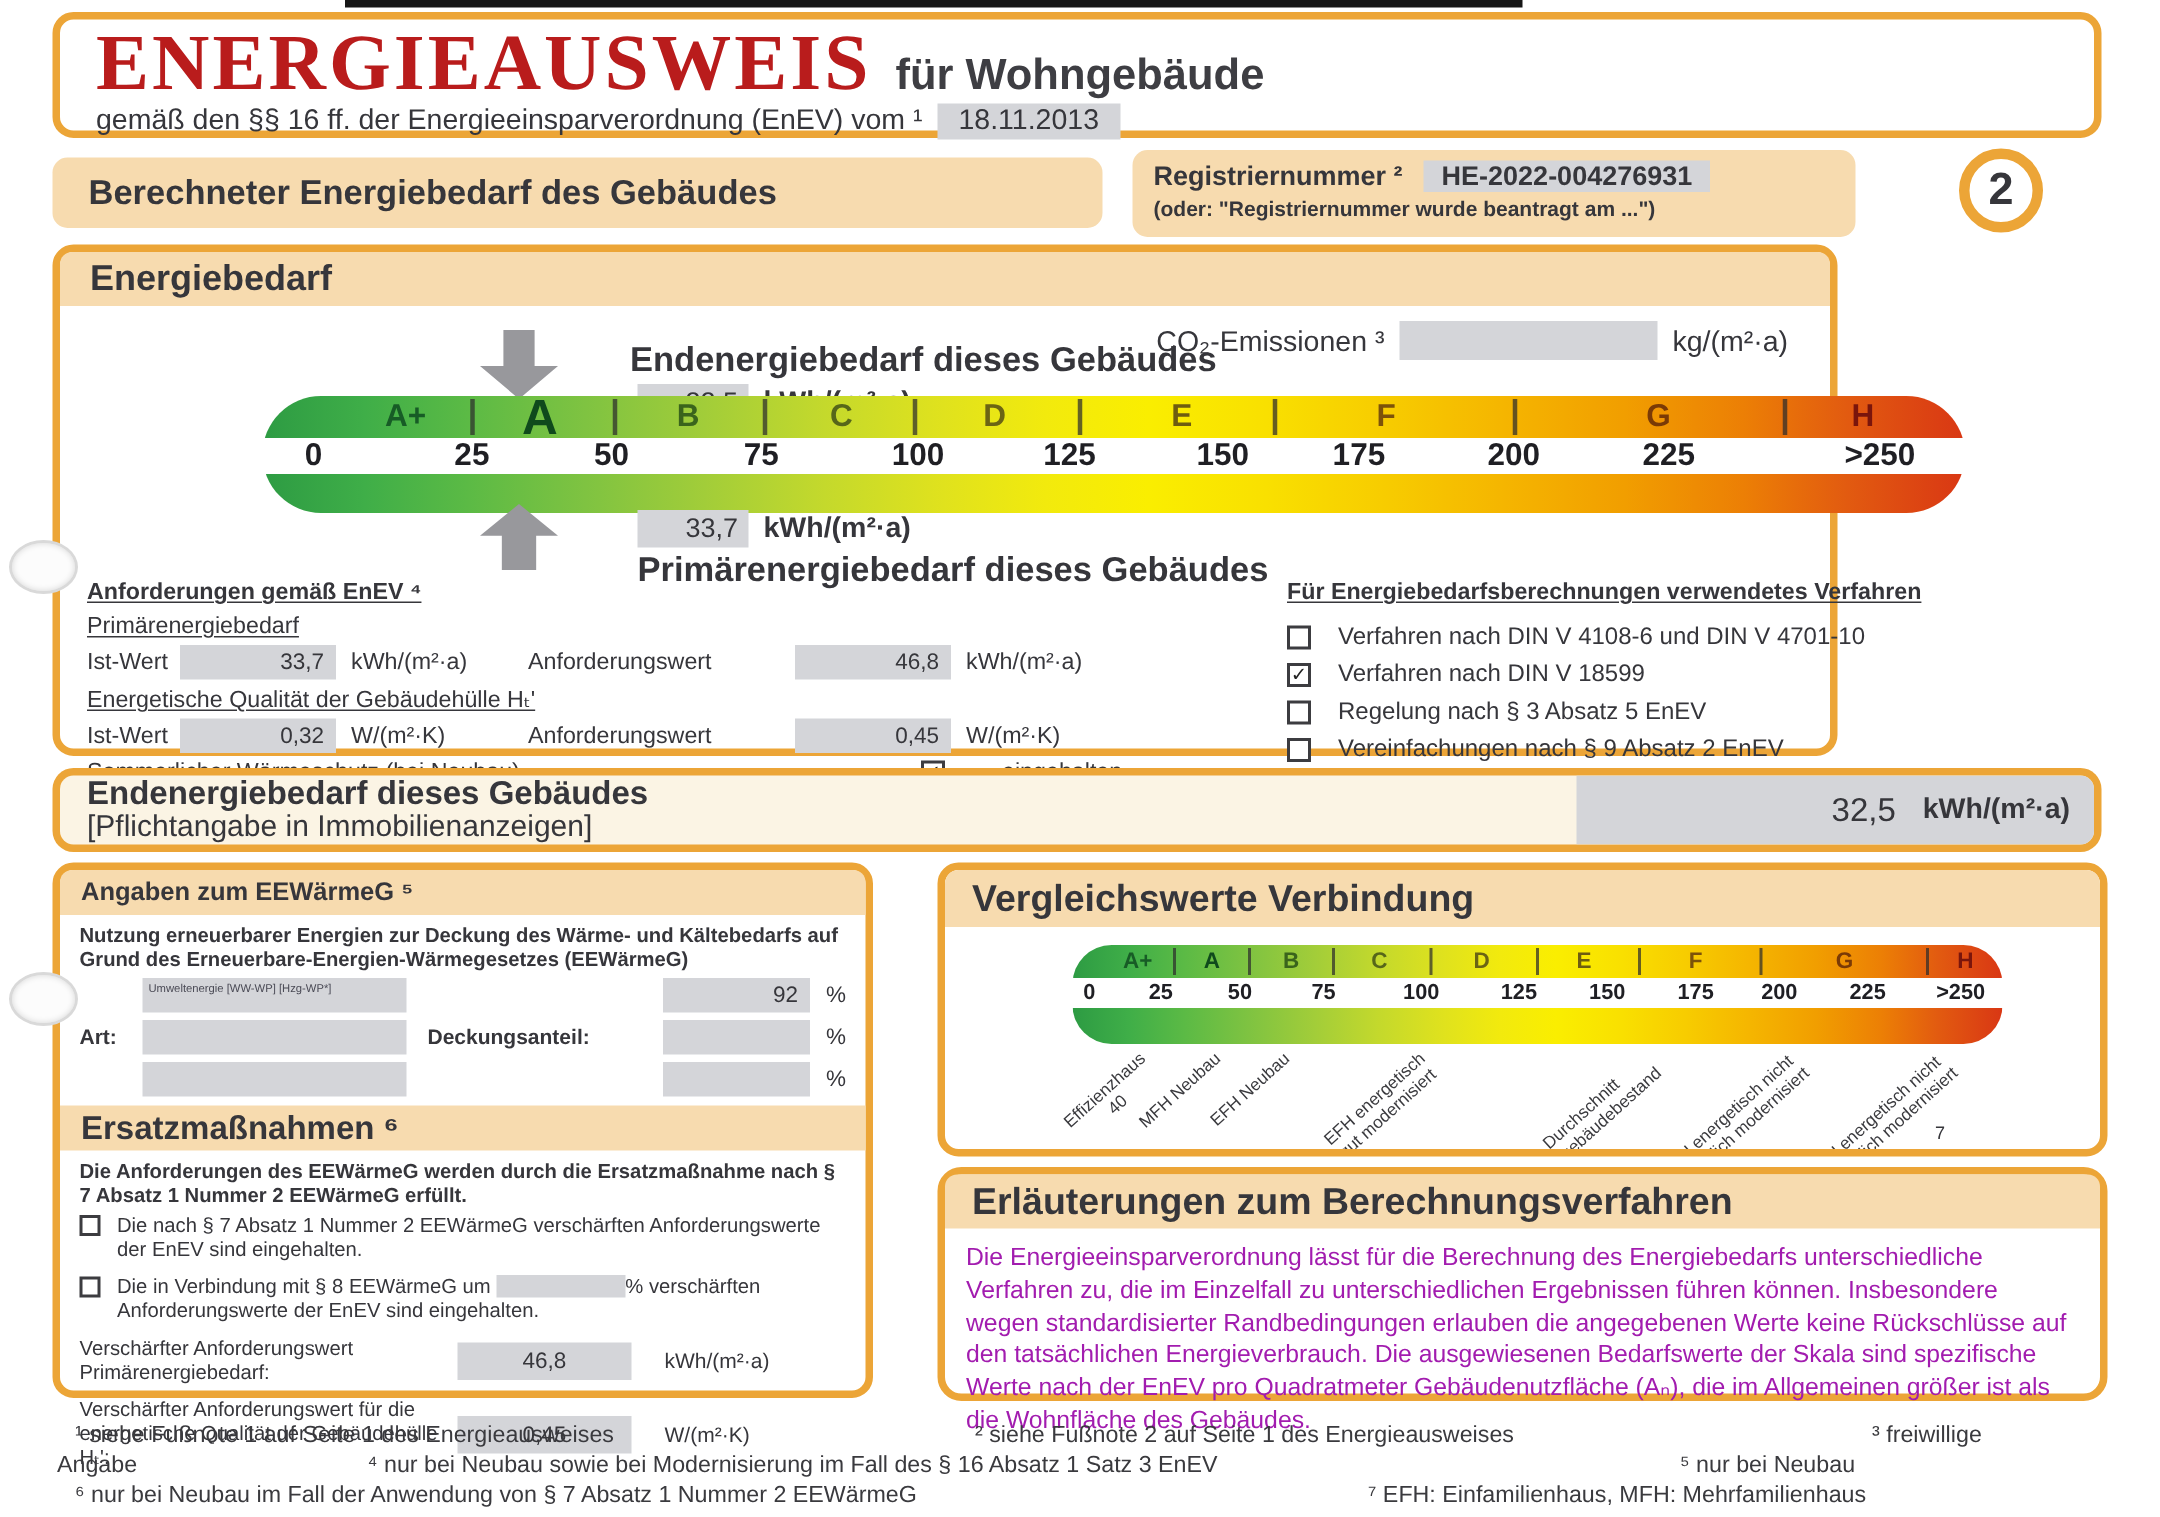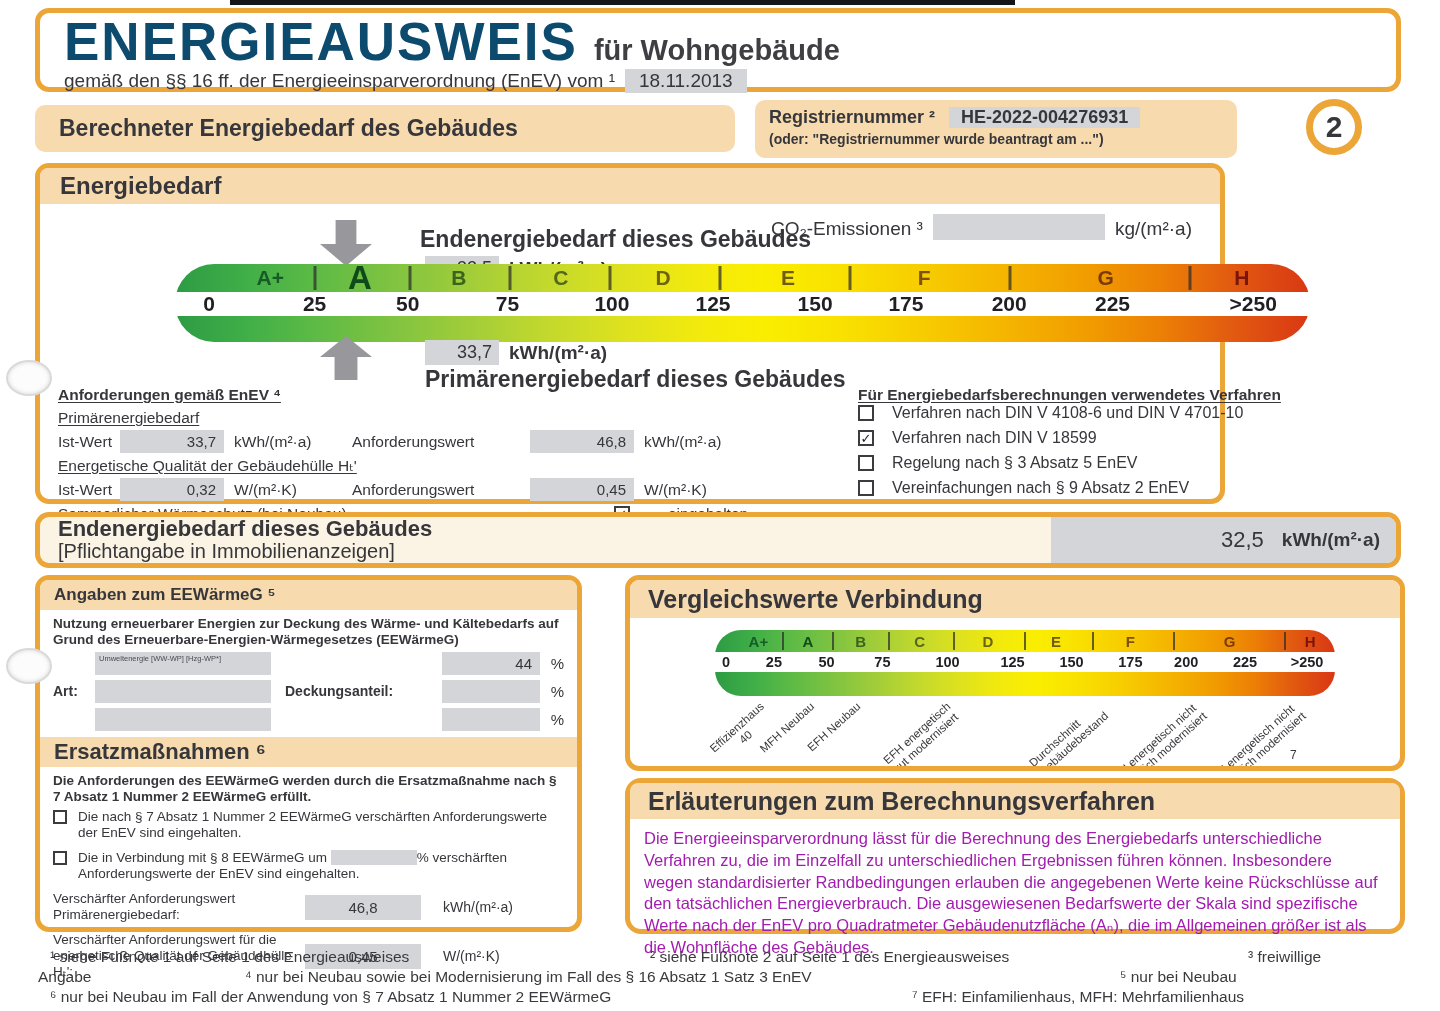--- a/index.html
+++ b/index.html
@@ -15,21 +15,21 @@
 
   
   .scan-line{position:absolute;top:0;left:230px;width:785px;height:5px;background:#161616;}
 
   
   .hole{position:absolute;left:6px;width:42px;height:32px;background:#fcfcfc;border:2px solid #d9d9d9;border-radius:50%;box-shadow:0 0 4px rgba(0,0,0,.15) inset;z-index:40;}
 
   
   .header-box{left:35px;top:8px;width:1366px;height:84px;padding:2px 0 0 24px;}
   .title-row{display:flex;align-items:baseline;gap:16px;}
-  .main-title{font-size:53px;font-weight:bold;letter-spacing:2px;color:#0c4a6e;line-height:1.02;}
+  .main-title{font-size:53px;font-weight:bold;letter-spacing:2px;color:#b91c1c;line-height:1.02;font-family:Liberation Serif, serif;}
   .title-suffix{font-size:29px;font-weight:bold;color:#3e3e43;}
   .law-row{display:flex;align-items:center;gap:10px;font-size:19px;margin-top:0;}
   .date-box{padding:1px 14px;font-size:19px;}
 
   
   .calc-banner{left:35px;top:105px;width:700px;height:47px;background:#F7DBAF;border-radius:10px;
     display:flex;align-items:center;padding-left:24px;font-size:23px;font-weight:bold;box-sizing:border-box;}
   .reg-box{left:755px;top:100px;width:482px;height:58px;background:#F7DBAF;border-radius:10px;padding:7px 14px;box-sizing:border-box;}
   .reg-line1{display:flex;align-items:center;gap:14px;font-size:18px;font-weight:bold;}
   .reg-val{padding:0 12px;font-size:18px;text-align:center;}
@@ -82,21 +82,21 @@
   .anf-row .lbl{width:62px;}
   .anf-row .bx{width:104px;height:23px;font-size:15px;text-align:right;padding-right:8px;line-height:23px;box-sizing:border-box;}
   .anf-row .un{width:128px;padding-left:10px;box-sizing:border-box;}
   .anf-row .albl{width:178px;}
   .sommer-row{display:flex;align-items:center;margin-top:4px;}
   .sommer-row .sl{width:556px;}
   .cb{width:16px;height:16px;border:2px solid #3c3c40;background:#fff;display:flex;align-items:center;justify-content:center;
       font-size:13px;font-weight:bold;color:#222;flex:none;box-sizing:border-box;}
   .sommer-row .st{margin-left:38px;}
   .verf-col{position:absolute;left:818px;top:218px;width:540px;font-size:16px;}
-  .verf-h{font-weight:bold;font-size:15.5px;margin-bottom:0;}
+  .verf-h{font-weight:bold;font-size:15.5px;margin-bottom:12px;}
   .verf-row{display:flex;align-items:center;gap:18px;margin-bottom:7px;}
 
   
   .pband{position:absolute;left:35px;top:512px;width:1366px;height:56px;background:#ECA537;border-radius:14px;padding:5px;box-sizing:border-box;}
   .pband-inner{background:#FBF4E4;border-radius:9px;height:100%;display:flex;align-items:stretch;overflow:hidden;}
   .pband-text{flex:1;padding-left:18px;display:flex;flex-direction:column;justify-content:center;}
   .pband-title{font-weight:bold;font-size:22px;line-height:1.08;}
   .pband-sub{font-size:20px;line-height:1.08;}
   .pband-val{width:345px;background:#D4D5D9;display:flex;align-items:center;justify-content:flex-end;gap:18px;padding-right:16px;box-sizing:border-box;}
   .pband-val .v{font-size:22px;}
@@ -299,21 +299,21 @@
 </div>
 
 <div class="obox ee-box">
   <div class="strip ee-strip">Angaben zum EEWärmeG ⁵</div>
   <div class="ee-intro">Nutzung erneuerbarer Energien zur Deckung des Wärme- und Kältebedarfs auf Grund des Erneuerbare-Energien-Wärmegesetzes (EEWärmeG)</div>
 
   <div class="ee-row">
     <span class="artl"></span>
     <span class="gbox artb">Umweltenergie [WW-WP] [Hzg-WP*]</span>
     <span class="midl"></span>
-    <span class="gbox valb">44</span>
+    <span class="gbox valb">92</span>
     <span class="pct">%</span>
   </div>
   <div class="ee-row">
     <span class="artl">Art:</span>
     <span class="gbox artb"></span>
     <span class="midl">Deckungsanteil:</span>
     <span class="gbox valb"></span>
     <span class="pct">%</span>
   </div>
   <div class="ee-row">

